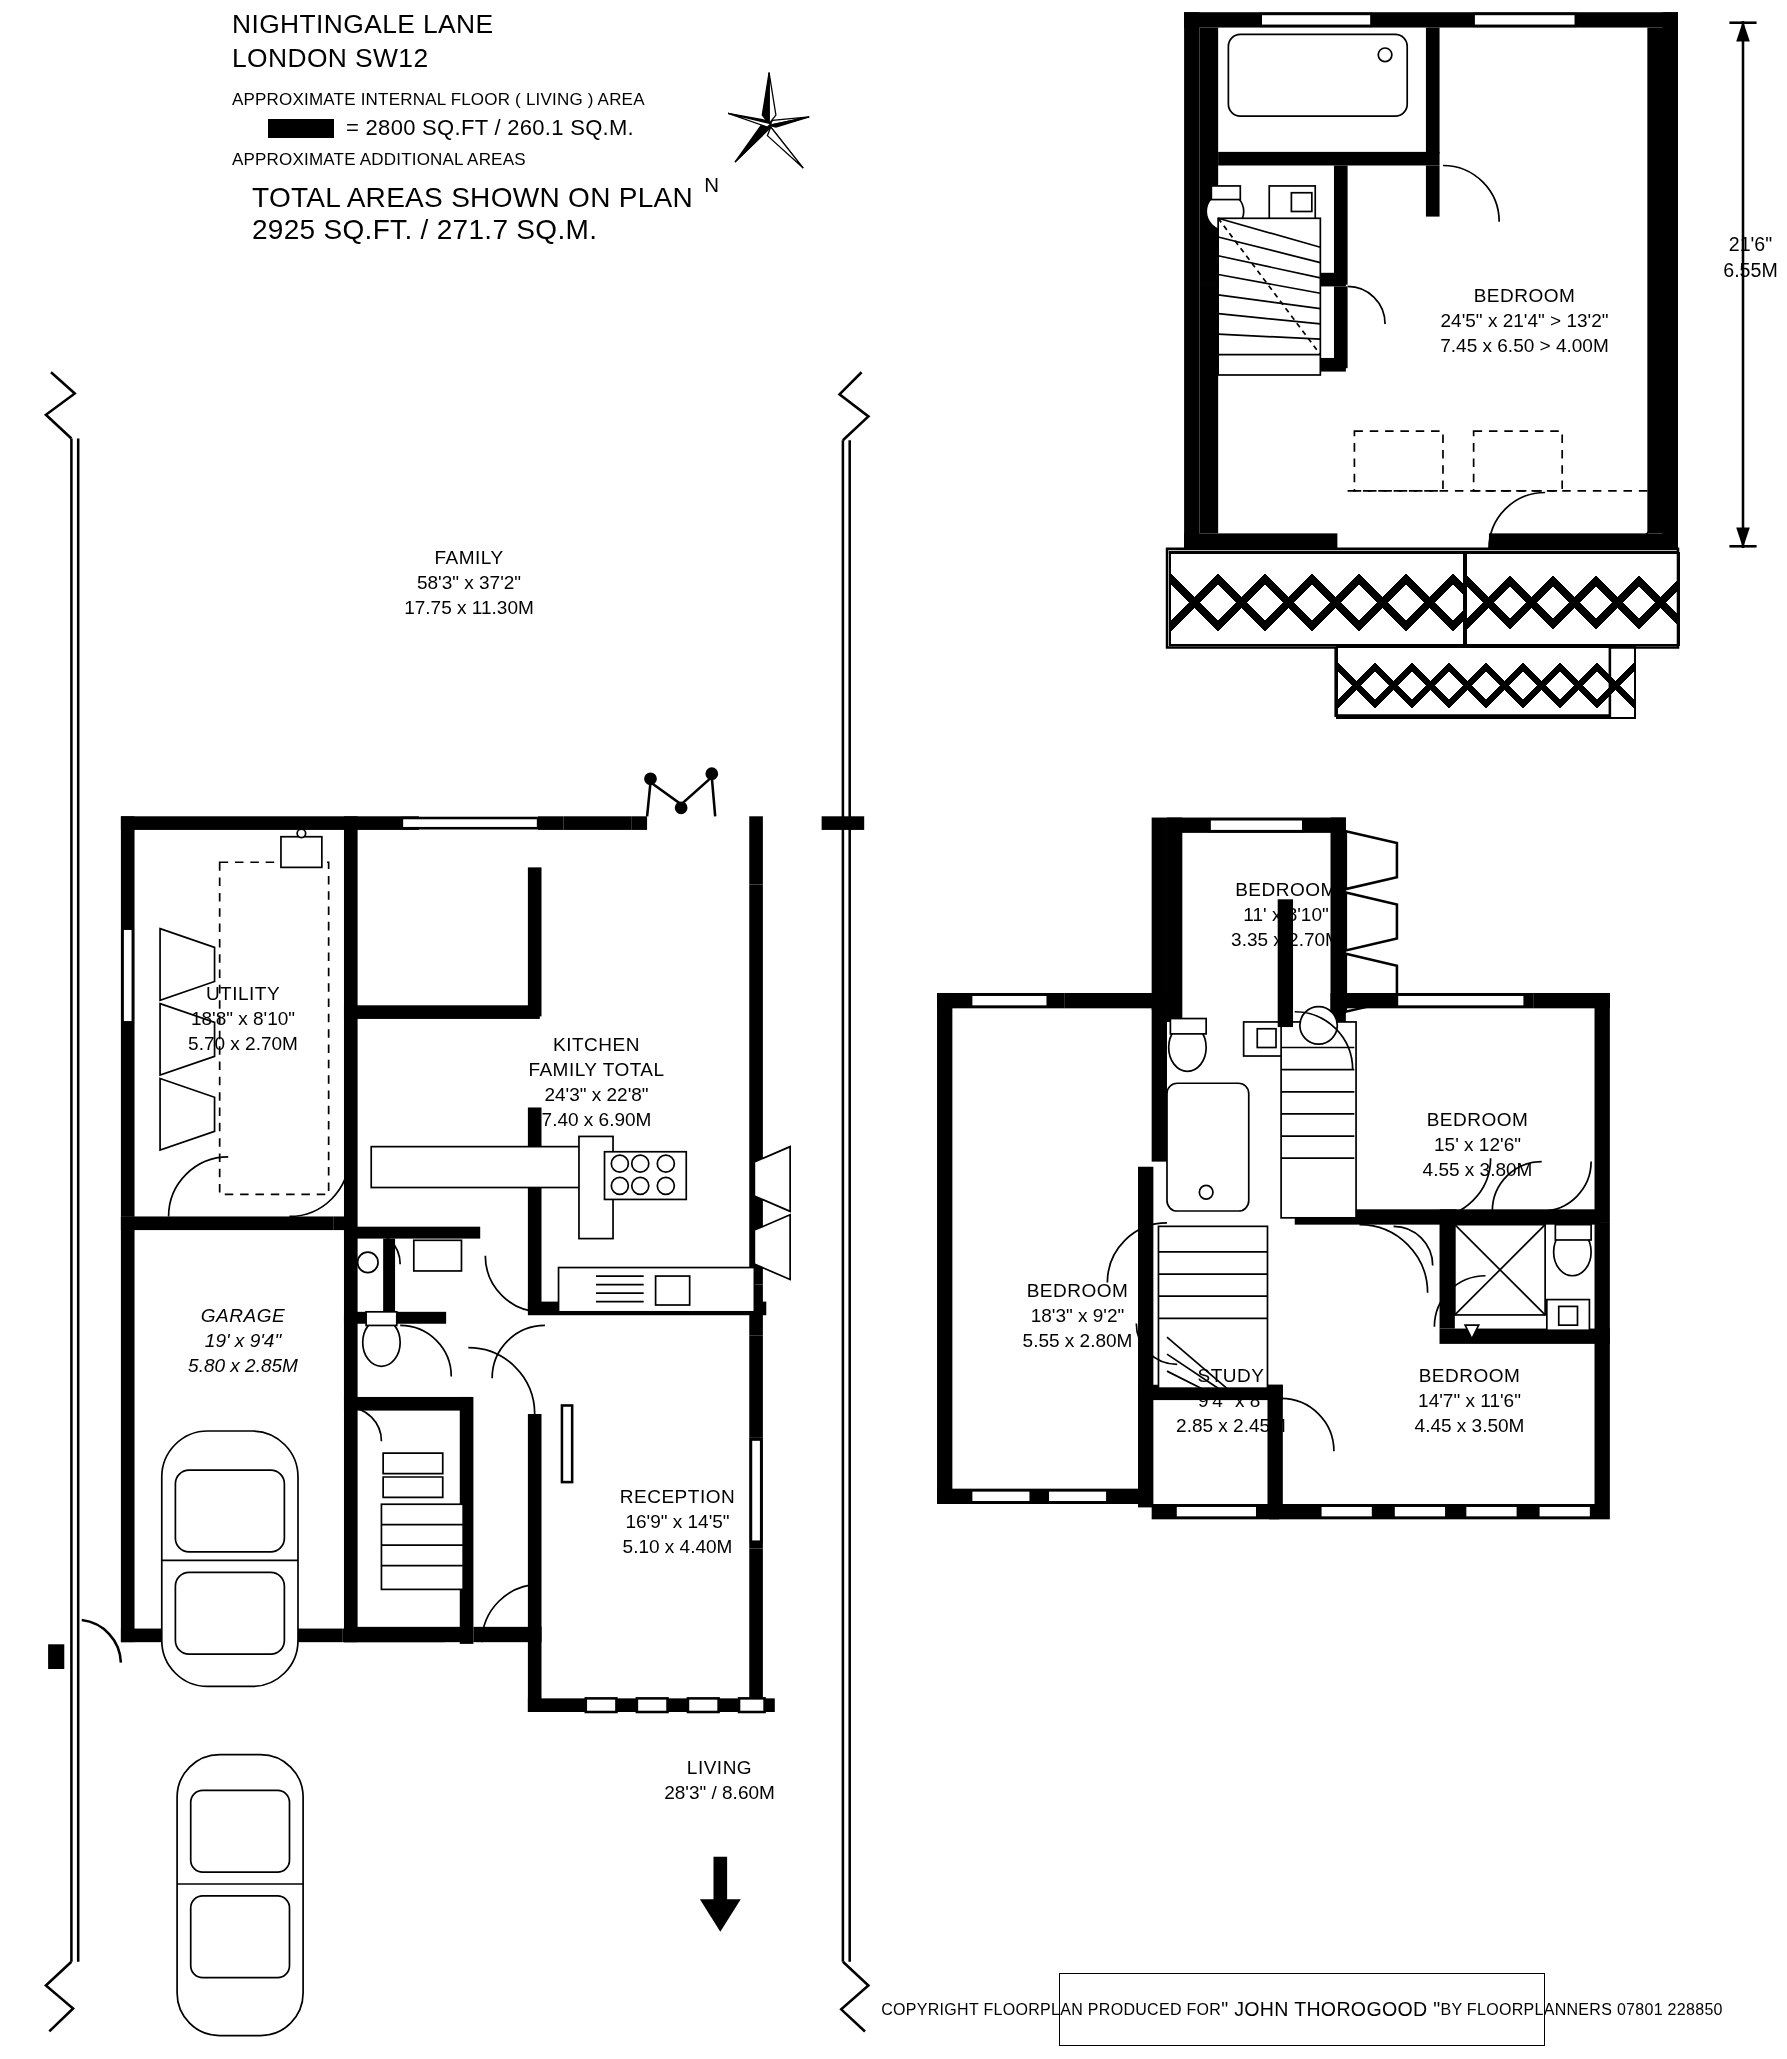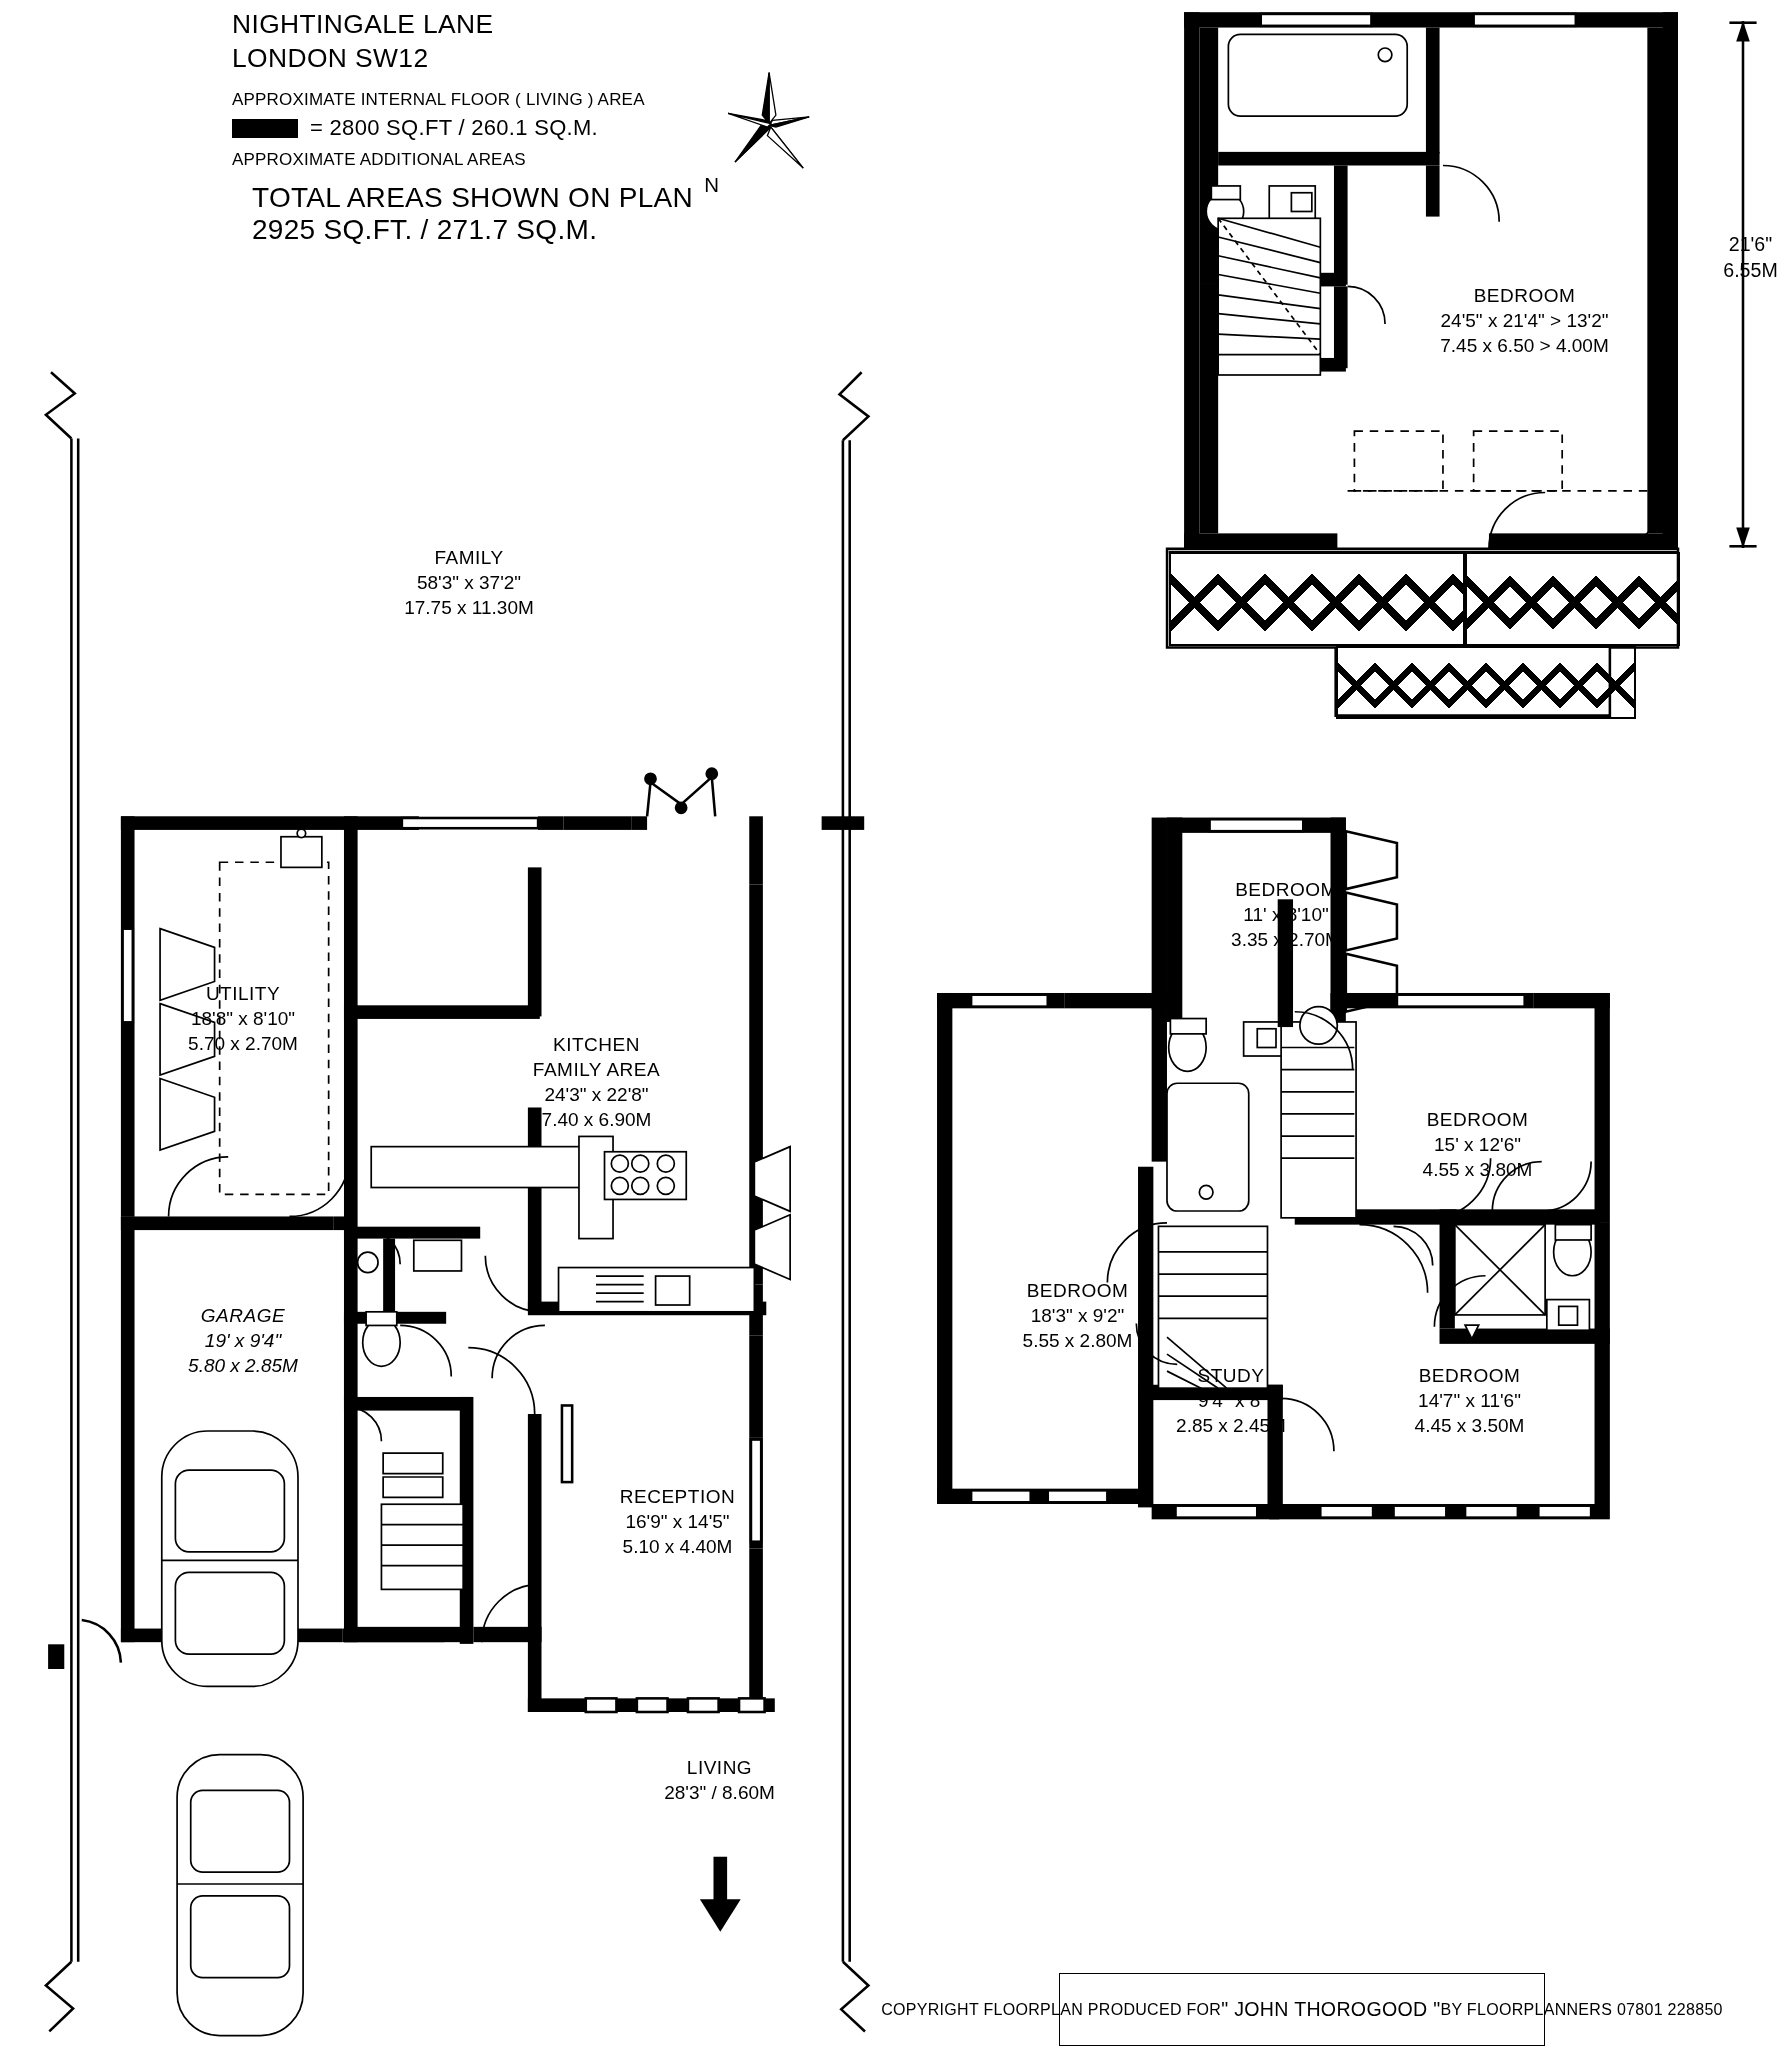--- a/index.html
+++ b/index.html
@@ -13,21 +13,21 @@
   }
   .abs { position:absolute; }
   .txt { white-space:nowrap; }
 
   
   #title-block { left:232px; top:6.8px; width:596px; }
   #title-block .line1, #title-block .line2 {
     font-size:26.4px; letter-spacing:0.4px; line-height:34px;
   }
   .legend-caption { font-size:17px; letter-spacing:0.2px; }
-  .legend-row { display:flex; align-items:center; gap:12px; margin-top:5.1px;}
+  .legend-row { display:flex; align-items:center; gap:12px; margin-top:5.1px;margin-left:36px;}
   .swatch-solid { width:66px; height:19px; background:#000; }
   .swatch-hatch {
     width:66px; height:22px; border:1.7px solid #000;
     background:
       linear-gradient(45deg, transparent 44%, #000 44%, #000 56%, transparent 56%) 0 0/22px 22px,
       linear-gradient(-45deg, transparent 44%, #000 44%, #000 56%, transparent 56%) 0 0/22px 22px;
   }
   .legend-eq { font-size:22px; letter-spacing:0.3px; }
   .total-line { font-size:28px; letter-spacing:0.3px; line-height:32px;margin-left:20px; }
 
@@ -269,21 +269,21 @@
 </div>
 
 <div class="abs room" style="left:145px; top:981px; width:196px;">
   <div class="nm">UTILITY</div>
   <div>18'8" x 8'10"</div>
   <div>5.70 x 2.70M</div>
 </div>
 
 <div class="abs room" style="left:460px; top:1032px; width:273px;">
   <div class="nm">KITCHEN</div>
-  <div class="nm">FAMILY AREA</div>
+  <div class="nm">FAMILY TOTAL</div>
   <div>24'3" x 22'8"</div>
   <div>7.40 x 6.90M</div>
 </div>
 
 <div class="abs room" style="left:128px; top:1303px; width:230px;font-style:italic;">
   <div class="nm">GARAGE</div>
   <div>19' x 9'4"</div>
   <div>5.80 x 2.85M</div>
 </div>
 

